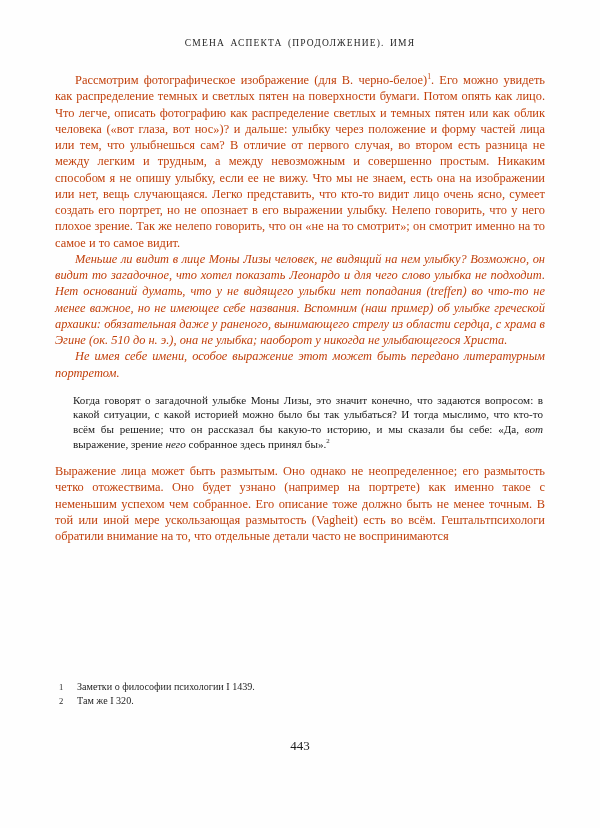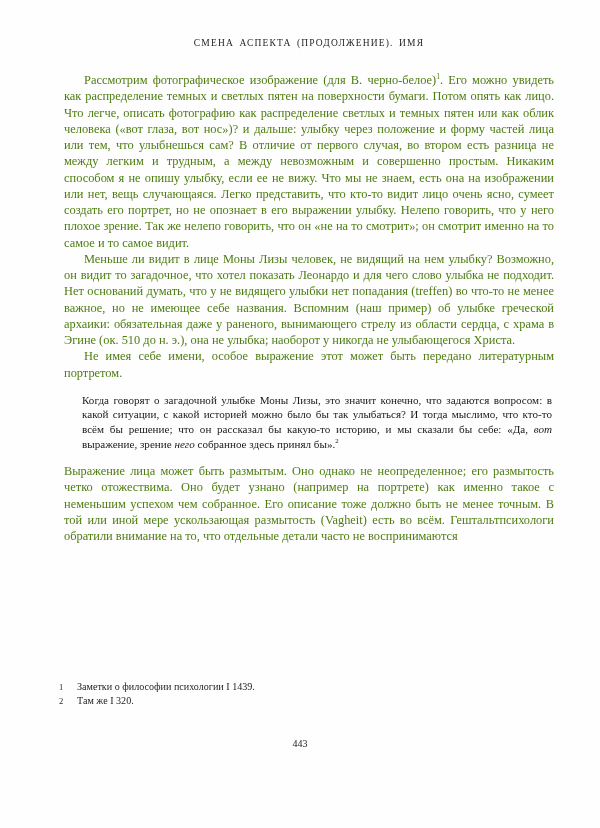--- a/index.html
+++ b/index.html
@@ -16,46 +16,46 @@
     font-family: "Liberation Serif", "DejaVu Serif", serif;
     color: #1b1b1b;
     overflow: hidden;
     box-sizing: border-box;
   }
   .content {
     position: absolute;
     left: 55px;
     top: 38px;
     width: 490px;
-    margin-left: 9px;
   }
   .running-head {
     text-align: center;
     font-size: 9.5px;
     letter-spacing: 1.15px;
     text-transform: uppercase;
     color: #1f1f1f;
     margin: 0 0 24px 0;
     word-spacing: 2px;
   }
   p.body-par {
     font-size: 12.4px;
     line-height: 16.25px;
     text-align: justify;
     text-justify: inter-word;
     margin: 0;
     text-indent: 20px;
     hyphens: manual;
-    color: #4d7c0f;
+    color: #c2410c;
   }
   p.body-par.no-indent {
     text-indent: 0;
   }
   p.body-par + p.body-par {
     margin-top: 0;
+    font-style: italic;
   }
   .quote {
     margin: 12px 0 12px 0;
     padding-left: 18px;
     padding-right: 2px;
     font-size: 11.1px;
     line-height: 14.6px;
     text-align: justify;
     color: #1a1a1a;
   }
@@ -95,21 +95,21 @@
   }
   .footnote .fn-text {
     flex: 1 1 auto;
   }
   .folio {
     position: absolute;
     left: 0;
     top: 738px;
     width: 600px;
     text-align: center;
-    font-size: 10px;
+    font-size: 13px;
     color: #1c1c1c;
   }
 </style>
 </head>
 <body>
 
 <div class="page">
 
   <div class="content">
 

